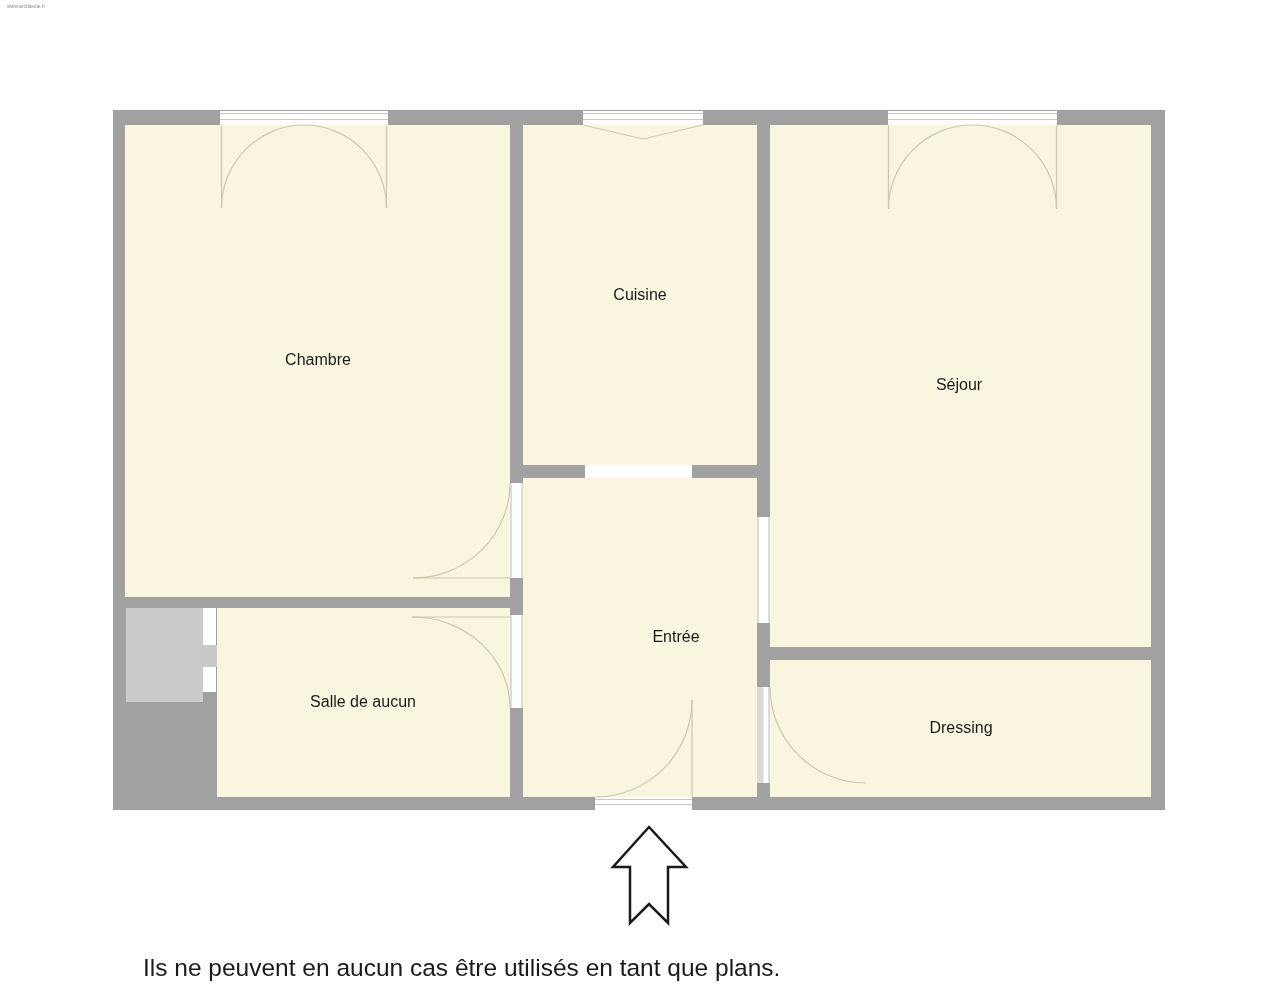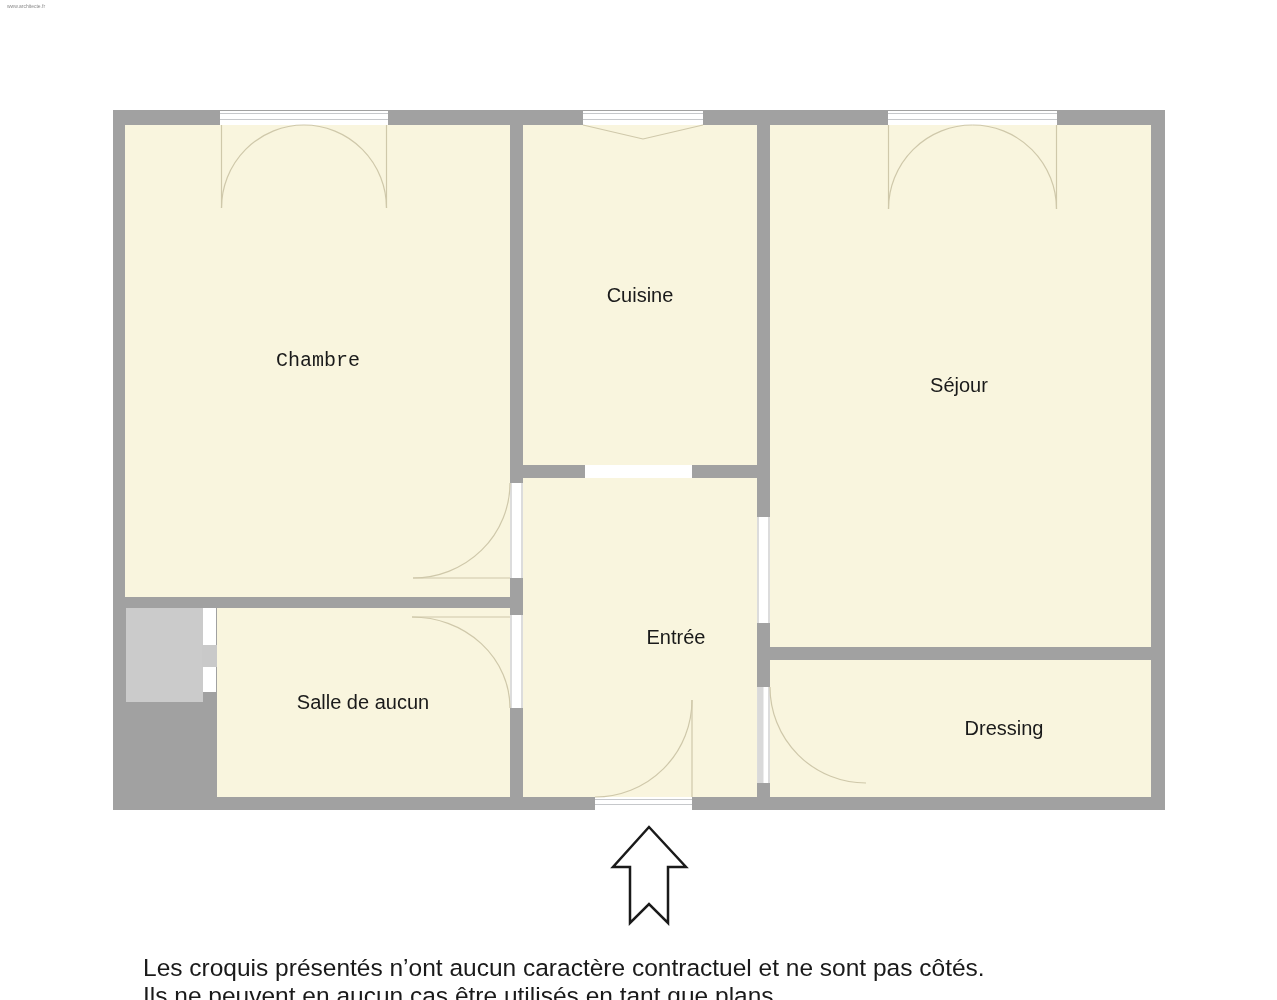--- a/index.html
+++ b/index.html
@@ -44,30 +44,30 @@
   .op-d2{left:510px;top:615px;width:13px;height:93px;}
   .op-cuisine{left:585px;top:465px;width:107px;height:13px;background:#fff;}
   .op-sejour{left:757px;top:517px;width:13px;height:106px;}
   .op-d4{left:757px;top:687px;width:13px;height:96px;}
   .op-threshold{left:595px;top:797px;width:97px;height:13px;}
   .win-chambre{left:220px;top:111px;width:168px;height:14px;}
   .win-cuisine{left:583px;top:111px;width:120px;height:14px;}
   .win-sejour{left:888px;top:111px;width:169px;height:14px;}
   .svg-layer{left:0;top:0;width:1277px;height:1000px;pointer-events:none;}
   .room-label{
-    color:var(--ink);font-size:20px;white-space:nowrap;
+    color:var(--ink);font-size:16px;white-space:nowrap;
     transform:translate(-50%,-50%);
     text-align:right;
   }
-  .lbl-chambre {left:318px;top:360px;font-family:Liberation Mono, monospace;}
+  .lbl-chambre {left:318px;top:360px;}
   .lbl-cuisine {left:640px;top:295px;}
   .lbl-sejour  {left:959px;top:385px;}
   .lbl-sdb     {left:363px;top:702px;}
   .lbl-entree  {left:676px;top:637px;}
-  .lbl-dressing{left:1004px;top:728px;}
+  .lbl-dressing{left:961px;top:728px;}
   .watermark{left:7px;top:3px;font-size:5px;color:#8a8a8a;}
   .footer{
     left:143px;top:954px;color:var(--ink);
     font-size:24.5px;line-height:28px;white-space:nowrap;
   }
 </style>
 </head>
 <body>
 
 <div class="canvas">
@@ -145,17 +145,16 @@
   </svg>
 
   <span class="abs room-label lbl-chambre">Chambre</span>
   <span class="abs room-label lbl-cuisine">Cuisine</span>
   <span class="abs room-label lbl-sejour">Séjour</span>
   <span class="abs room-label lbl-sdb">Salle de aucun</span>
   <span class="abs room-label lbl-entree">Entrée</span>
   <span class="abs room-label lbl-dressing">Dressing</span>
 
   <div class="abs footer">
-    <div>Les croquis présentés n’ont aucun caractère contractuel et ne sont pas côtés.</div>
     <div>Ils ne peuvent en aucun cas être utilisés en tant que plans.</div>
   </div>
 
 </div>
 
 </body></html>

